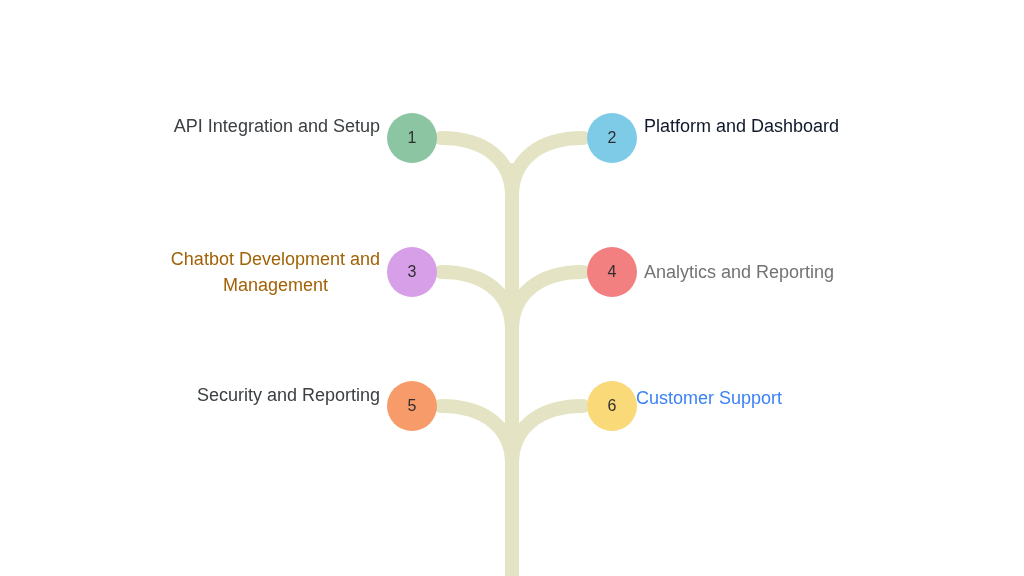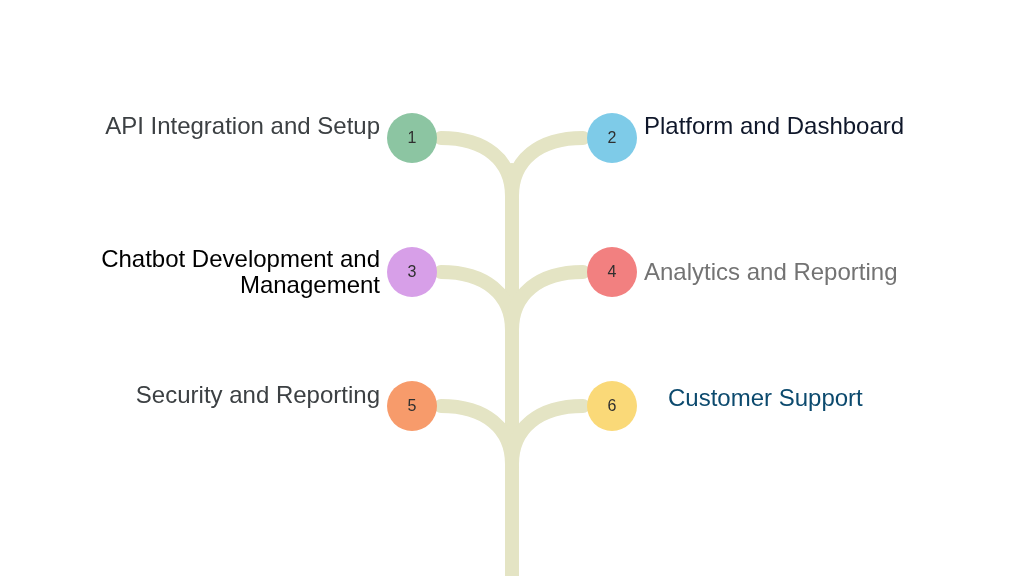--- a/index.html
+++ b/index.html
@@ -32,21 +32,21 @@
     display: flex;
     align-items: center;
     justify-content: center;
     font-size: 16px;
     color: #2f2f2f;
     font-family: "Liberation Sans", sans-serif;
     z-index: 3;
   }
   .label {
     position: absolute;
-    font-size: 24px;
+    font-size: 18px;
     line-height: 26px;
     color: #3c4043;
     font-family: "Liberation Sans", sans-serif;
     z-index: 2;
     white-space: pre-line;
   }
   .label.left {
     text-align: right;
   }
   .label.right {
@@ -79,29 +79,29 @@
         <span>1</span>
       </div>
       <div class="label left" style="color: rgb(60, 64, 67); right: 644px; top: 113px;">API Integration and Setup</div>
       <div class="node" style="left: 587px; top: 113px; background: rgb(126, 203, 232); color: rgb(47, 47, 47);">
         <span>2</span>
       </div>
       <div class="label right" style="color: #0f172a; left: 644px; top: 113px;">Platform and Dashboard</div>
       <div class="node" style="left: 387px; top: 247px; background: rgb(215, 159, 232); color: rgb(47, 47, 47);">
         <span>3</span>
       </div>
-      <div class="label left" style="color: #000000; right: 644px; top: 246px;">Chatbot Development and
+      <div class="label left" style="color: #a16207; right: 644px; top: 246px; text-align: center;">Chatbot Development and
 Management</div>
       <div class="node" style="left: 587px; top: 247px; background: rgb(242, 128, 128); color: rgb(47, 47, 47);">
         <span>4</span>
       </div>
       <div class="label right" style="color: #737373; left: 644px; top: 259px;">Analytics and Reporting</div>
       <div class="node" style="left: 387px; top: 381px; background: rgb(247, 155, 107); color: rgb(47, 47, 47);">
         <span>5</span>
       </div>
       <div class="label left" style="color: rgb(60, 64, 67); right: 644px; top: 382px;">Security and Reporting</div>
       <div class="node" style="left: 587px; top: 381px; background: rgb(250, 217, 120); color: rgb(47, 47, 47);">
         <span>6</span>
       </div>
-      <div class="label right" style="color: #0c4a6e; left: 668px; top: 385px;">Customer Support</div>
+      <div class="label right" style="color: #3b82f6; left: 636px; top: 385px;">Customer Support</div>
     </div>
 
 </div>
 
 </body></html>

